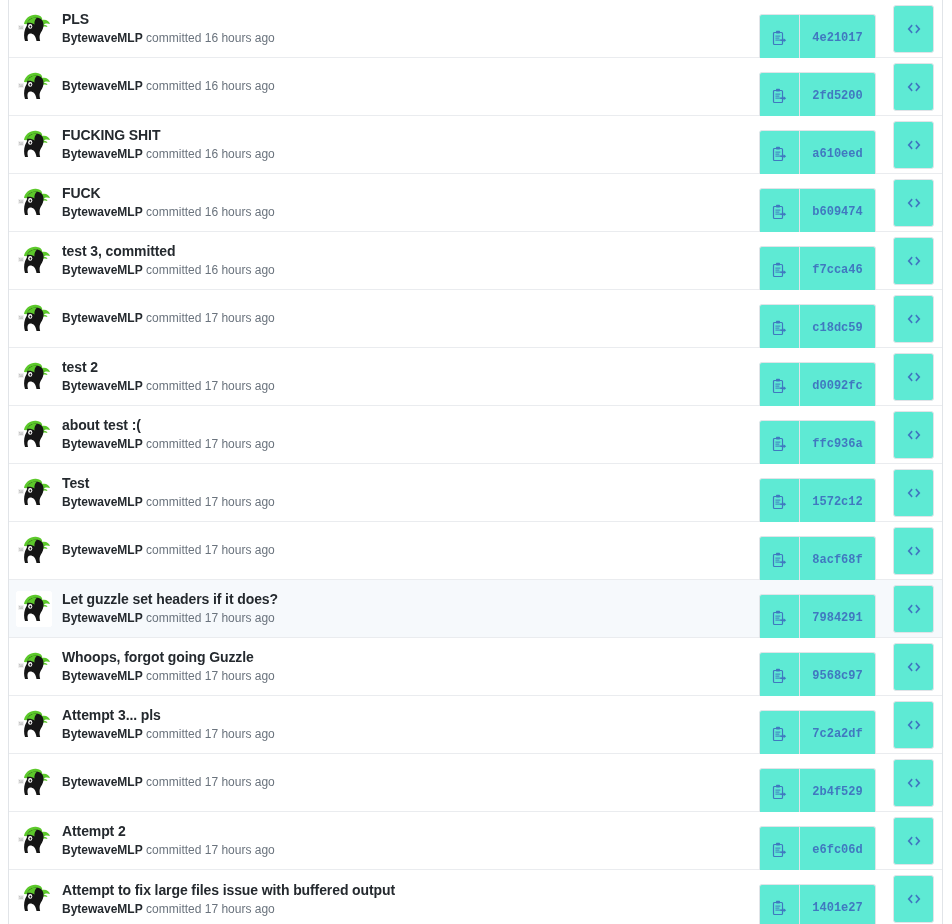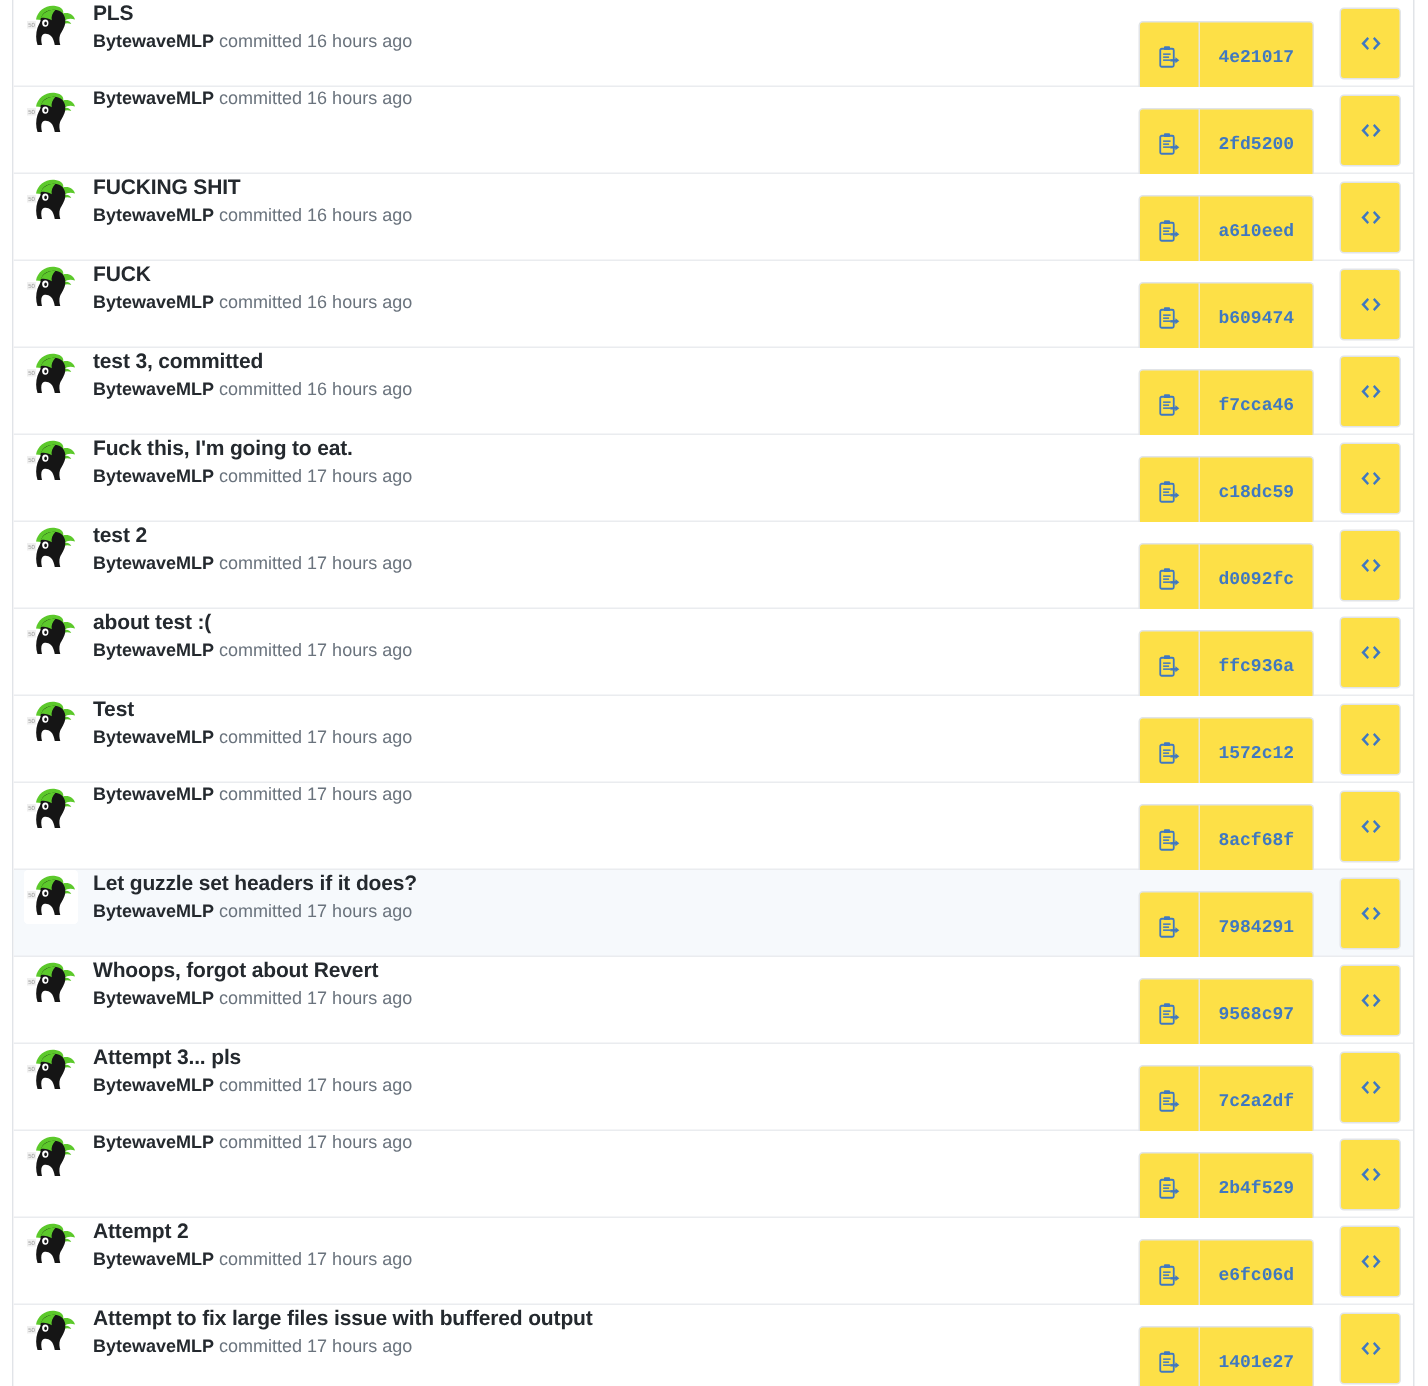--- a/index.html
+++ b/index.html
@@ -21,20 +21,21 @@
     width: 935px;
     border-left: 1px solid #e1e4e8;
     border-right: 1px solid #e1e4e8;
     background: #ffffff;
     overflow: hidden;
   }
 
   .commit-row {
     position: relative;
     display: flex;
+    align-items: center;
     height: 58px;
     padding: 0 8px 0 7px;
     background: #ffffff;
     border-bottom: 1px solid #eaecef;
   }
   .commit-row.highlight {
     background: #f6f9fc;
   }
   .commit-row:last-child {
     border-bottom: none;
@@ -93,21 +94,21 @@
     display: flex;
     align-items: stretch;
     height: 30px;
     margin-right: 17px;
   }
   .btn {
     display: flex;
     align-items: center;
     justify-content: center;
     height: 48px;
-    background: #fde047;
+    background: #5eead4;
     border: 1px solid #e1e4e8;
     cursor: pointer;
   }
   .btn-copy {
     width: 41px;
     border-radius: 3px 0 0 3px;
   }
   .btn-sha {
     min-width: 76px;
     padding: 0 12px;
@@ -397,21 +398,20 @@
         <path d="M11 14 C11 9.5, 15 6.5, 20 6.5 C25 6.5, 28 10, 27.5 15 C27.2 18.5, 25 21, 24 23.5 C23.3 25.5, 23.6 28, 24.2 30 L20.5 30 C20 27.5, 19.5 25.5, 18 24 C16 22.2, 13.5 22, 12.2 23.5 C11.2 24.8, 11.4 27.5, 12 30 L9 30 C7.8 26.5, 7.8 22, 9 18.5 C9.8 16.5, 10.6 15.2, 11 14 Z" fill="#151515"></path>
         <path d="M11 12 C13 8, 17 6, 21 6.5 C19 8.5, 18 11, 18.5 13.5 C16.5 12, 13.5 11.5, 11 12 Z" fill="#5cc92b"></path>
         <ellipse cx="14.2" cy="15.4" rx="2.1" ry="2.4" fill="#ffffff"></ellipse>
         <ellipse cx="14.4" cy="15.6" rx="0.9" ry="1.2" fill="#151515"></ellipse>
         <rect x="2" y="14" width="6" height="5" fill="#f0f0f0"></rect>
         <text x="5" y="18.2" font-family="Liberation Sans, sans-serif" font-size="4" fill="#9a9a9a" text-anchor="middle">50</text>
       </svg>
     </div>
 
     <div class="commit-main">
-      <a class="commit-title">Fuck this, I'm going to eat.</a>
       <div class="commit-meta">
         <a class="commit-author">BytewaveMLP</a>
         <span class="commit-time"> committed 17 hours ago</span>
       </div>
     </div>
 
     <div class="commit-actions">
       <div class="btn-group">
         <button class="btn btn-copy">
           <span>
@@ -708,21 +708,21 @@
         <path d="M11 14 C11 9.5, 15 6.5, 20 6.5 C25 6.5, 28 10, 27.5 15 C27.2 18.5, 25 21, 24 23.5 C23.3 25.5, 23.6 28, 24.2 30 L20.5 30 C20 27.5, 19.5 25.5, 18 24 C16 22.2, 13.5 22, 12.2 23.5 C11.2 24.8, 11.4 27.5, 12 30 L9 30 C7.8 26.5, 7.8 22, 9 18.5 C9.8 16.5, 10.6 15.2, 11 14 Z" fill="#151515"></path>
         <path d="M11 12 C13 8, 17 6, 21 6.5 C19 8.5, 18 11, 18.5 13.5 C16.5 12, 13.5 11.5, 11 12 Z" fill="#5cc92b"></path>
         <ellipse cx="14.2" cy="15.4" rx="2.1" ry="2.4" fill="#ffffff"></ellipse>
         <ellipse cx="14.4" cy="15.6" rx="0.9" ry="1.2" fill="#151515"></ellipse>
         <rect x="2" y="14" width="6" height="5" fill="#f0f0f0"></rect>
         <text x="5" y="18.2" font-family="Liberation Sans, sans-serif" font-size="4" fill="#9a9a9a" text-anchor="middle">50</text>
       </svg>
     </div>
 
     <div class="commit-main">
-      <a class="commit-title">Whoops, forgot about Revert</a>
+      <a class="commit-title">Whoops, forgot going Guzzle</a>
       <div class="commit-meta">
         <a class="commit-author">BytewaveMLP</a>
         <span class="commit-time"> committed 17 hours ago</span>
       </div>
     </div>
 
     <div class="commit-actions">
       <div class="btn-group">
         <button class="btn btn-copy">
           <span>

